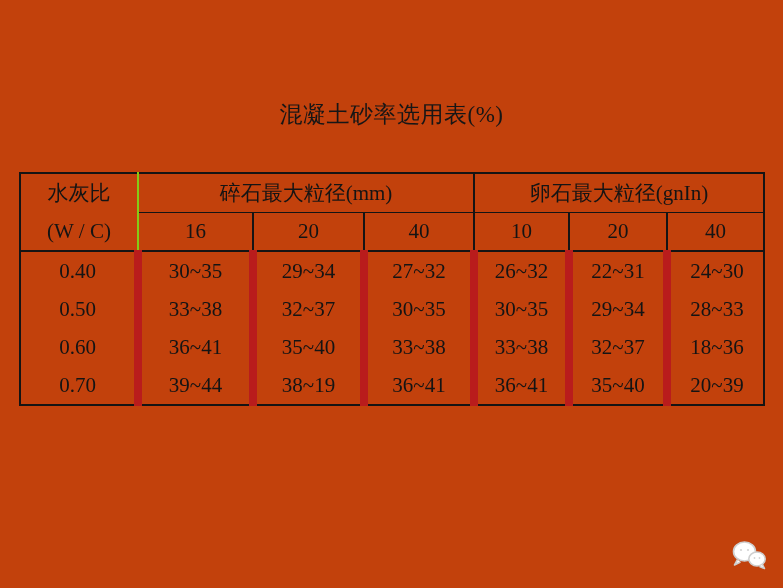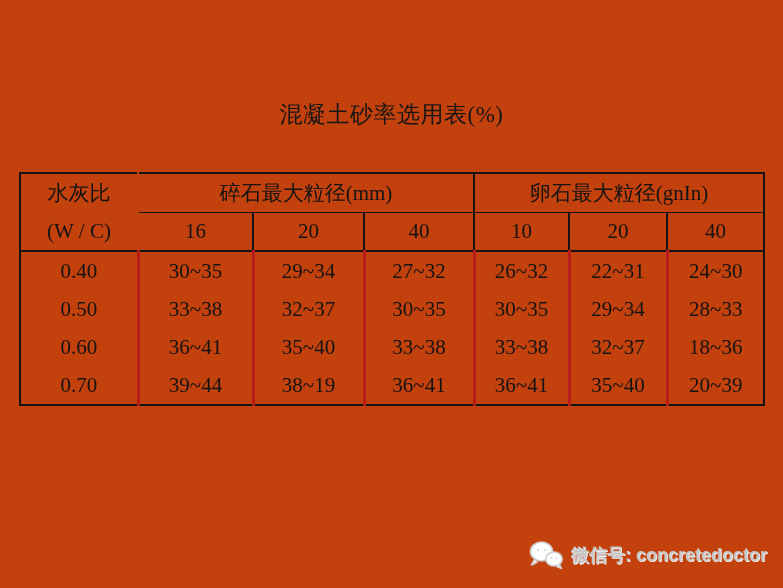--- a/index.html
+++ b/index.html
@@ -41,21 +41,21 @@
   }
   table.sand-table td {
     text-align: center;
     vertical-align: middle;
     padding: 0;
     overflow: hidden;
     white-space: nowrap;
   }
   
   td.wc-cell {
-    border-right: 2px solid #c2410c;
+    border-right: 2px solid #84cc16;
     border-bottom: 2px solid #141414;
     height: 76px;
   }
   td.wc-cell .wc-line {
     line-height: 38px;
   }
   
   tr.hrow1 td.group-cell {
     height: 38px;
     border-bottom: 1px solid #141414;
@@ -70,21 +70,21 @@
     border-left: 2px solid #141414;
     border-bottom: 2px solid #141414;
     text-align: center;
   }
   tr.hrow2 td:first-child {
     border-left: none;
   }
   
   tr.drow td {
     height: 38px;
-    border-left: 3px solid #b91c1c;
+    border-left: 8px solid #b91c1c;
   }
   tr.drow td.wc-val {
     border-left: none;
     margin-left: 20px;
   }
   .watermark {
     position: absolute;
     top: 540px;
     right: 16px;
     display: flex;
@@ -178,16 +178,15 @@
         <ellipse cx="13.5" cy="11.5" rx="11" ry="9.5" stroke="#cfcfcf" stroke-width="1.6" fill="#ffffff"></ellipse>
         <path d="M6.5 19.5 L3.5 25 L9.5 22" stroke="#cfcfcf" stroke-width="1.6" fill="#ffffff" stroke-linejoin="round"></path>
         <ellipse cx="26" cy="19" rx="8.2" ry="7" stroke="#cfcfcf" stroke-width="1.6" fill="#ffffff"></ellipse>
         <path d="M31.5 24.5 L33.5 28.5 L28.5 26.5" stroke="#cfcfcf" stroke-width="1.6" fill="#ffffff" stroke-linejoin="round"></path>
         <circle cx="10" cy="10" r="1.1" fill="#d4d4d4"></circle>
         <circle cx="17" cy="10" r="1.1" fill="#d4d4d4"></circle>
         <circle cx="23.5" cy="18" r="0.9" fill="#d4d4d4"></circle>
         <circle cx="28.5" cy="18" r="0.9" fill="#d4d4d4"></circle>
       </svg>
     </span>
-    <span>微信号: concretedoctor</span>
   </div>
 
 </div>
 
 </body></html>

